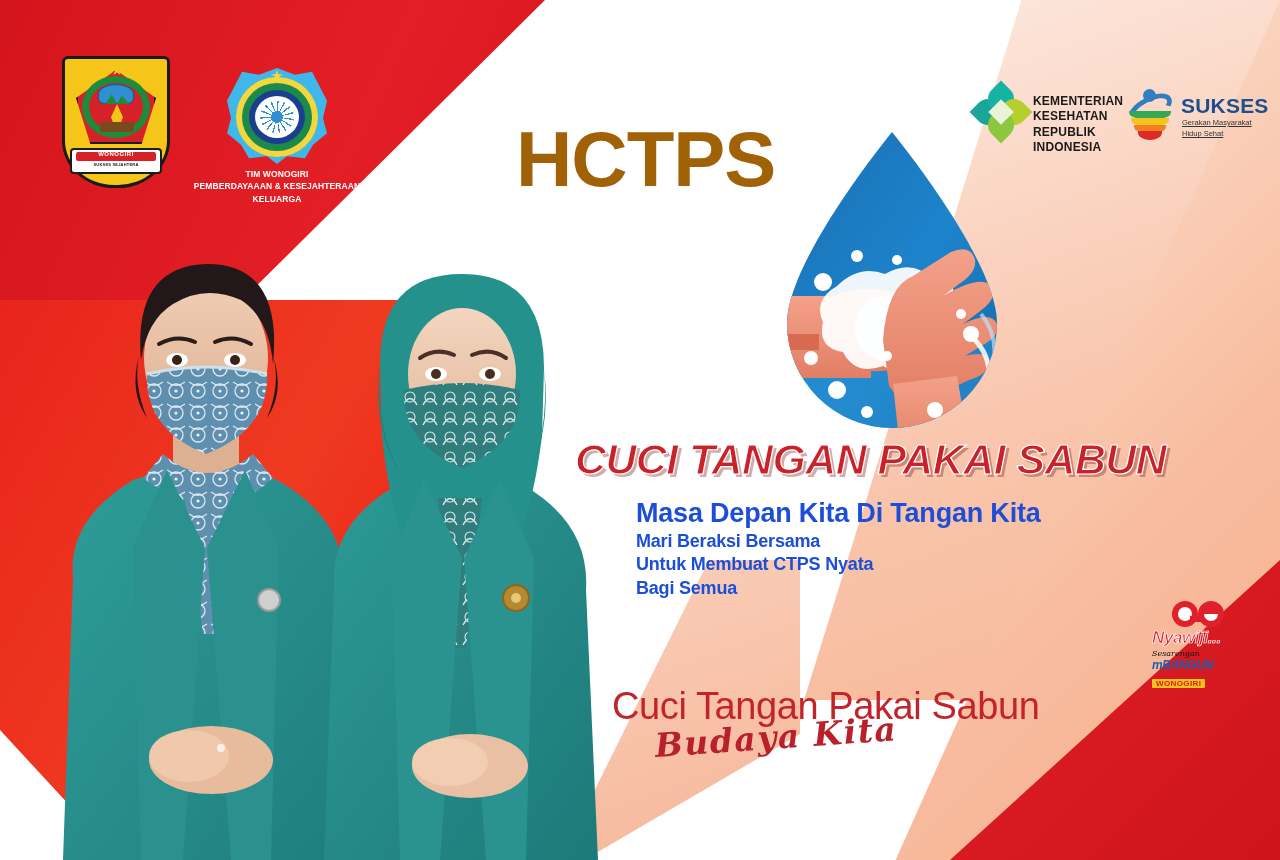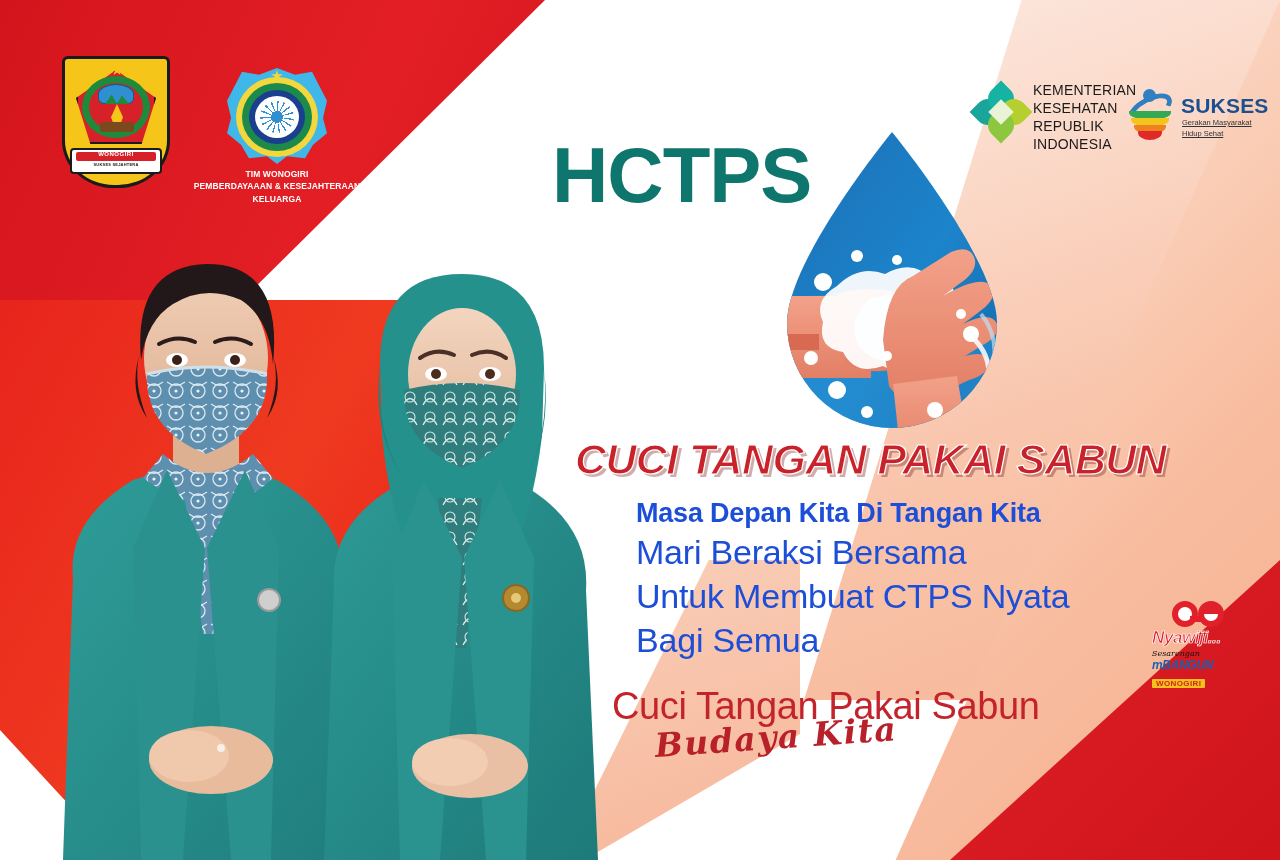--- a/index.html
+++ b/index.html
@@ -147,21 +147,21 @@
   
   .kemenkes{left:975px;top:82px;width:150px;height:62px;}
   .kk-mark{position:absolute;left:0;top:4px;width:52px;height:52px;}
   .kk-p{position:absolute;width:26px;height:26px;border-radius:50% 50% 50% 0;}
   .kk-p1{left:0;top:13px;background:#1aa59a;transform:rotate(45deg);}
   .kk-p2{left:13px;top:0;background:#16b3a5;transform:rotate(135deg);}
   .kk-p3{left:26px;top:13px;background:#b5cf2f;transform:rotate(225deg);}
   .kk-p4{left:13px;top:26px;background:#8dc63f;transform:rotate(315deg);}
   .kk-core{position:absolute;left:17px;top:17px;width:18px;height:18px;background:#e9f3d7;transform:rotate(45deg);}
   .kk-txt{
-    position:absolute;left:58px;top:0;color:#1a1a1a;font-size:14px;font-weight:normal;
+    position:absolute;left:58px;top:12px;color:#1a1a1a;font-size:12px;font-weight:bold;
     line-height:1.28;letter-spacing:.2px;
   }
 
   
   .germas{left:1125px;top:85px;width:130px;height:58px;}
   .gm-mark{position:absolute;left:0;top:2px;width:52px;height:52px;}
   .gm-head{position:absolute;left:18px;top:2px;width:13px;height:13px;border-radius:50%;background:#2f7fc1;}
   .gm-arc{position:absolute;left:1px;top:10px;width:48px;height:24px;border:5px solid #2f7fc1;border-radius:50%;
     border-bottom-color:transparent;border-left-color:transparent;transform:rotate(-28deg);}
   .gm-layer{position:absolute;left:4px;height:9px;border-radius:0 0 60% 60%/0 0 100% 100%;}
@@ -171,40 +171,40 @@
   .gm-l4{top:44px;width:24px;left:13px;background:#e02a27;}
   .gm-title{
     position:absolute;left:56px;top:9px;font-size:21px;font-weight:bold;color:#1b4f8f;letter-spacing:.2px;
   }
   .gm-sub{
     position:absolute;left:57px;top:32px;font-size:7.5px;color:#333;line-height:1.5;text-decoration:underline;
   }
 
   
   .hctps{
-    position:absolute;left:516px;top:140px;color:#0f766e;
-    font-size:78px;font-weight:bold;line-height:.92;letter-spacing:-1px;margin-left:36px;
+    position:absolute;left:516px;top:124px;color:#a16207;
+    font-size:78px;font-weight:bold;line-height:.92;letter-spacing:-1px;
   }
 
   
   .drop-wrap{position:absolute;left:775px;top:128px;width:235px;height:310px;}
 
   
   .banner{
     position:absolute;left:575px;top:436px;width:640px;
     font-size:42px;font-weight:bold;font-style:italic;color:#c9222a;
     letter-spacing:-.5px;-webkit-text-stroke:1.2px #ffffff;
     text-shadow:3px 3px 0 rgba(120,20,20,.35), 0 0 0 #fff;
     white-space:nowrap;transform:scaleX(1.02);transform-origin:left center;
   }
 
   
   .blue-block{position:absolute;left:636px;top:497px;width:520px;color:#1d4ed8;}
   .blue-1{font-size:27px;font-weight:bold;line-height:1.22;letter-spacing:-.2px;}
-  .blue-n{font-size:34px;font-weight:normal;line-height:1.3;letter-spacing:-.2px;}
+  .blue-n{font-size:18px;font-weight:bold;line-height:1.3;letter-spacing:-.2px;}
 
   
   .foot-1{
     position:absolute;left:612px;top:685px;color:#c3242c;
     font-size:38px;font-weight:normal;letter-spacing:-.4px;
   }
   .foot-2{
     position:absolute;left:655px;top:726px;color:#b8202a;
     font-family:"DejaVu Serif", serif;
     font-size:33px;font-style:italic;font-weight:bold;letter-spacing:1.5px;

